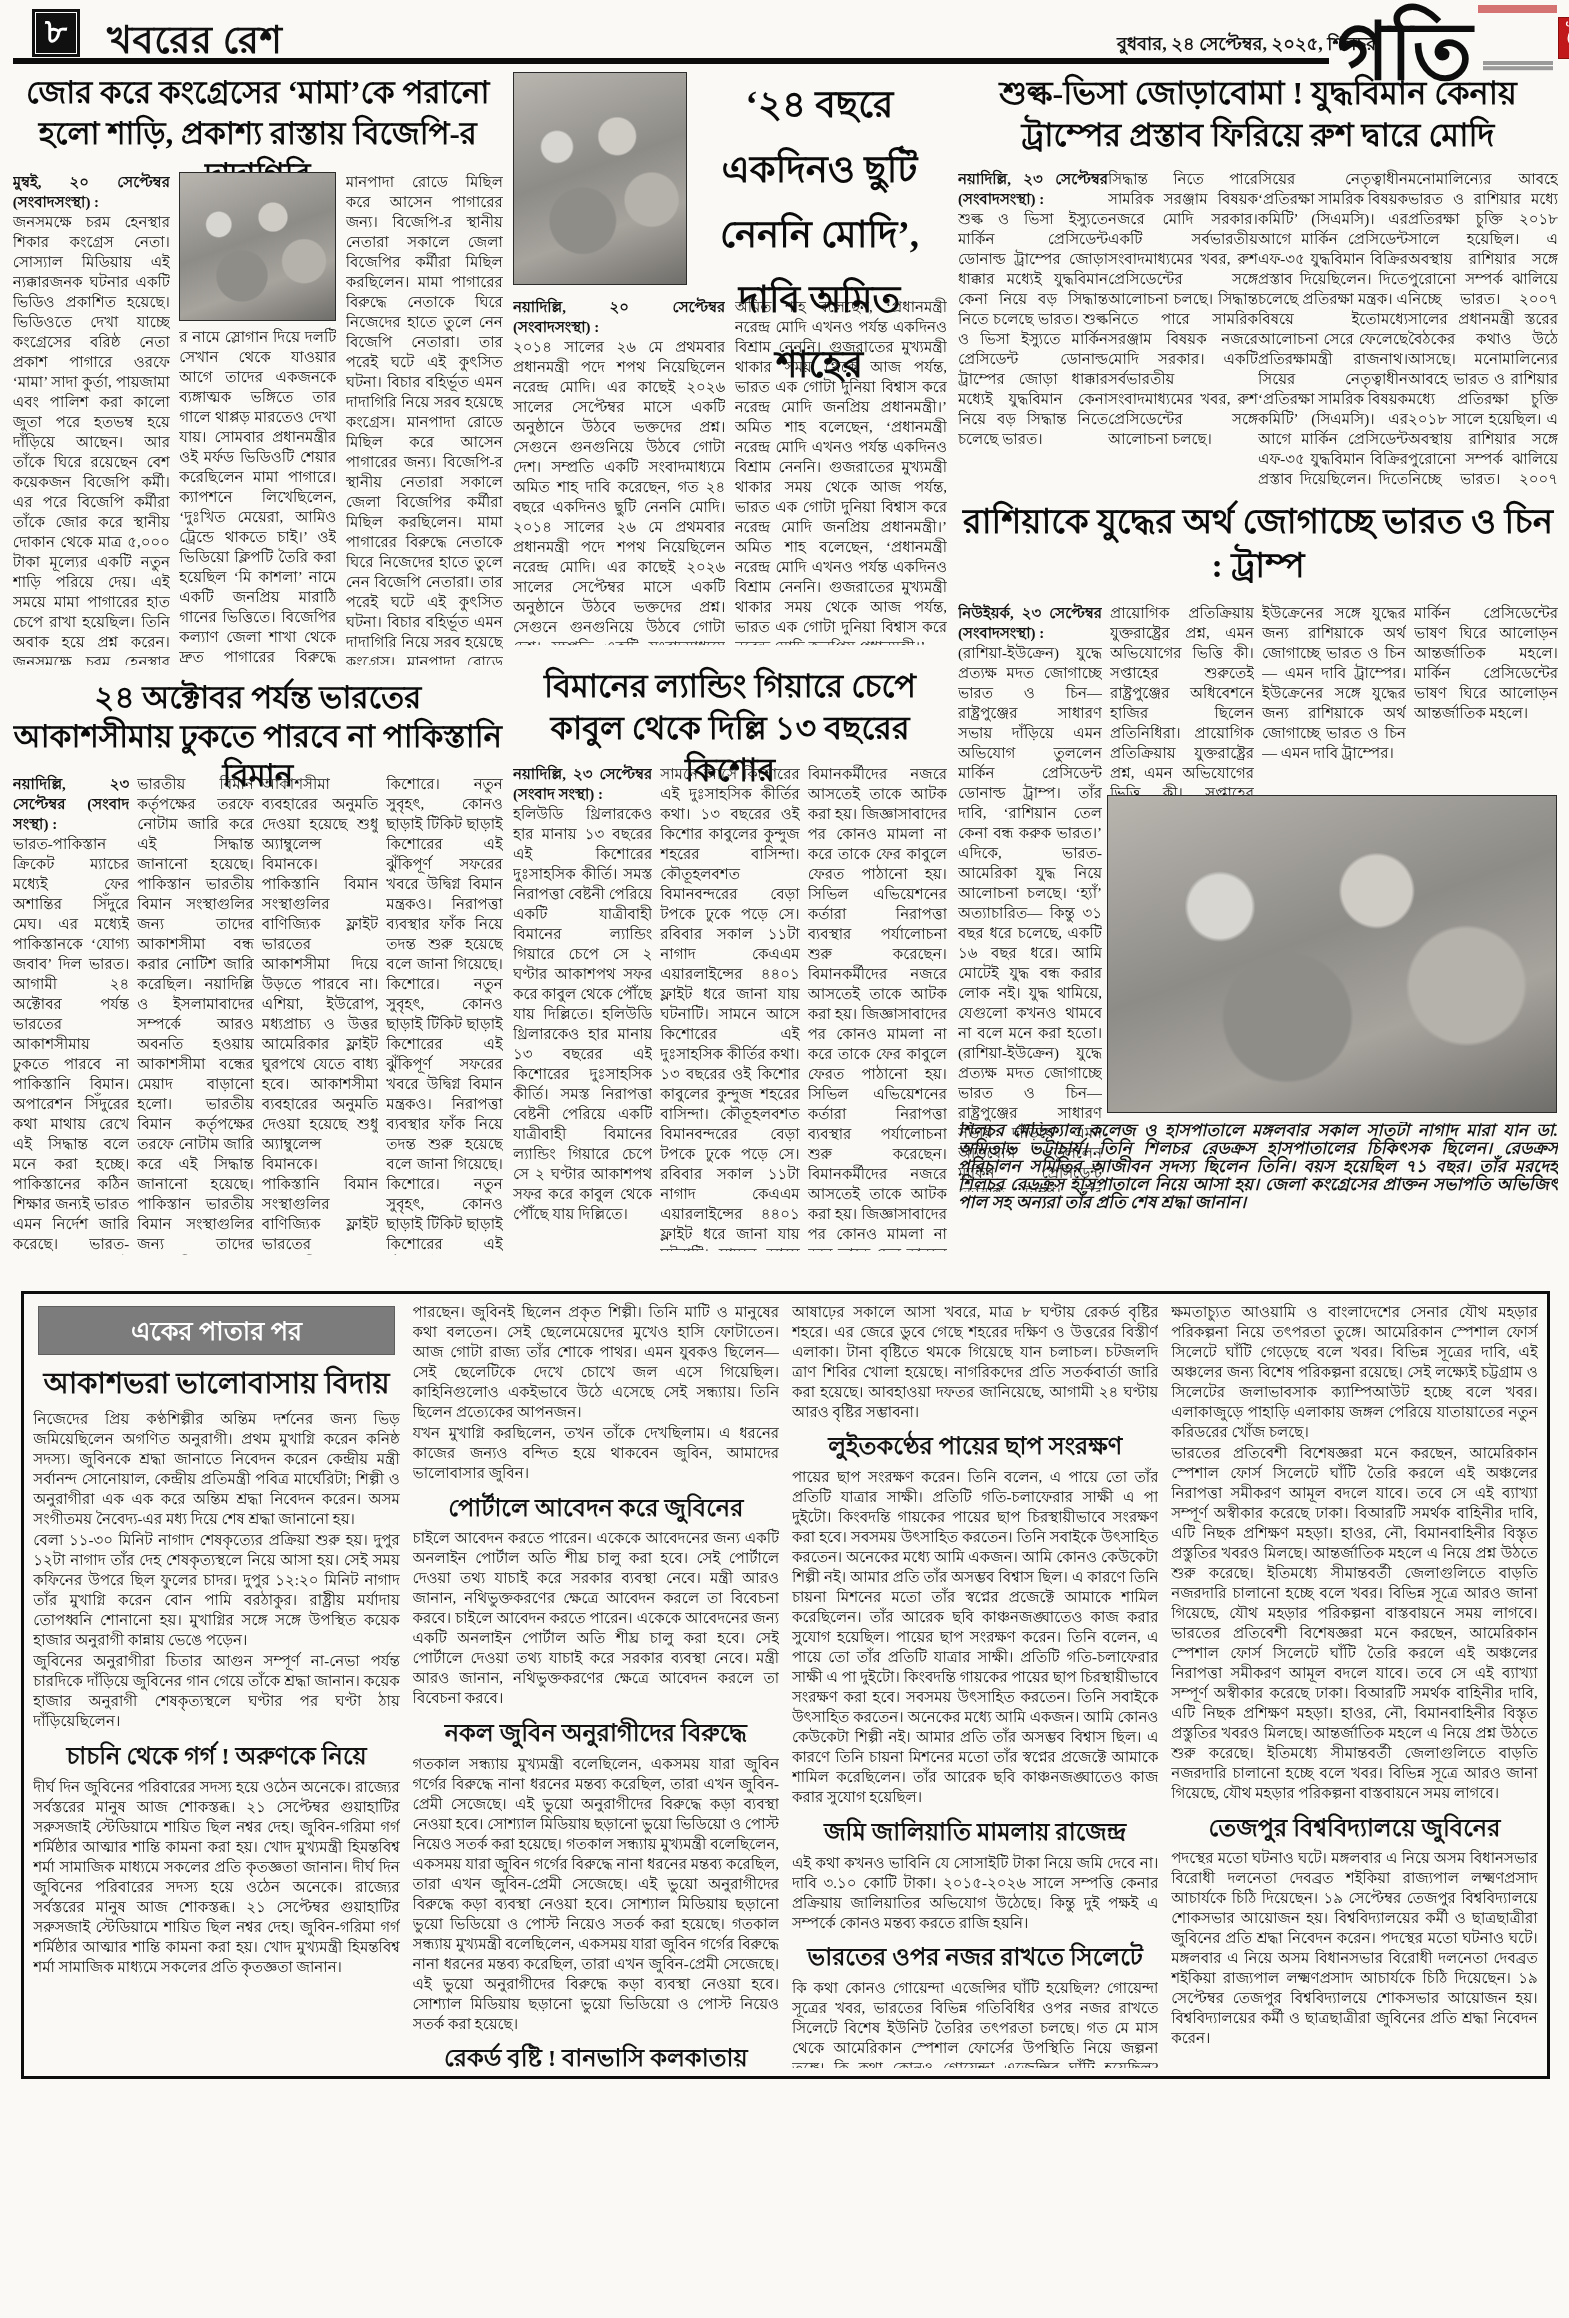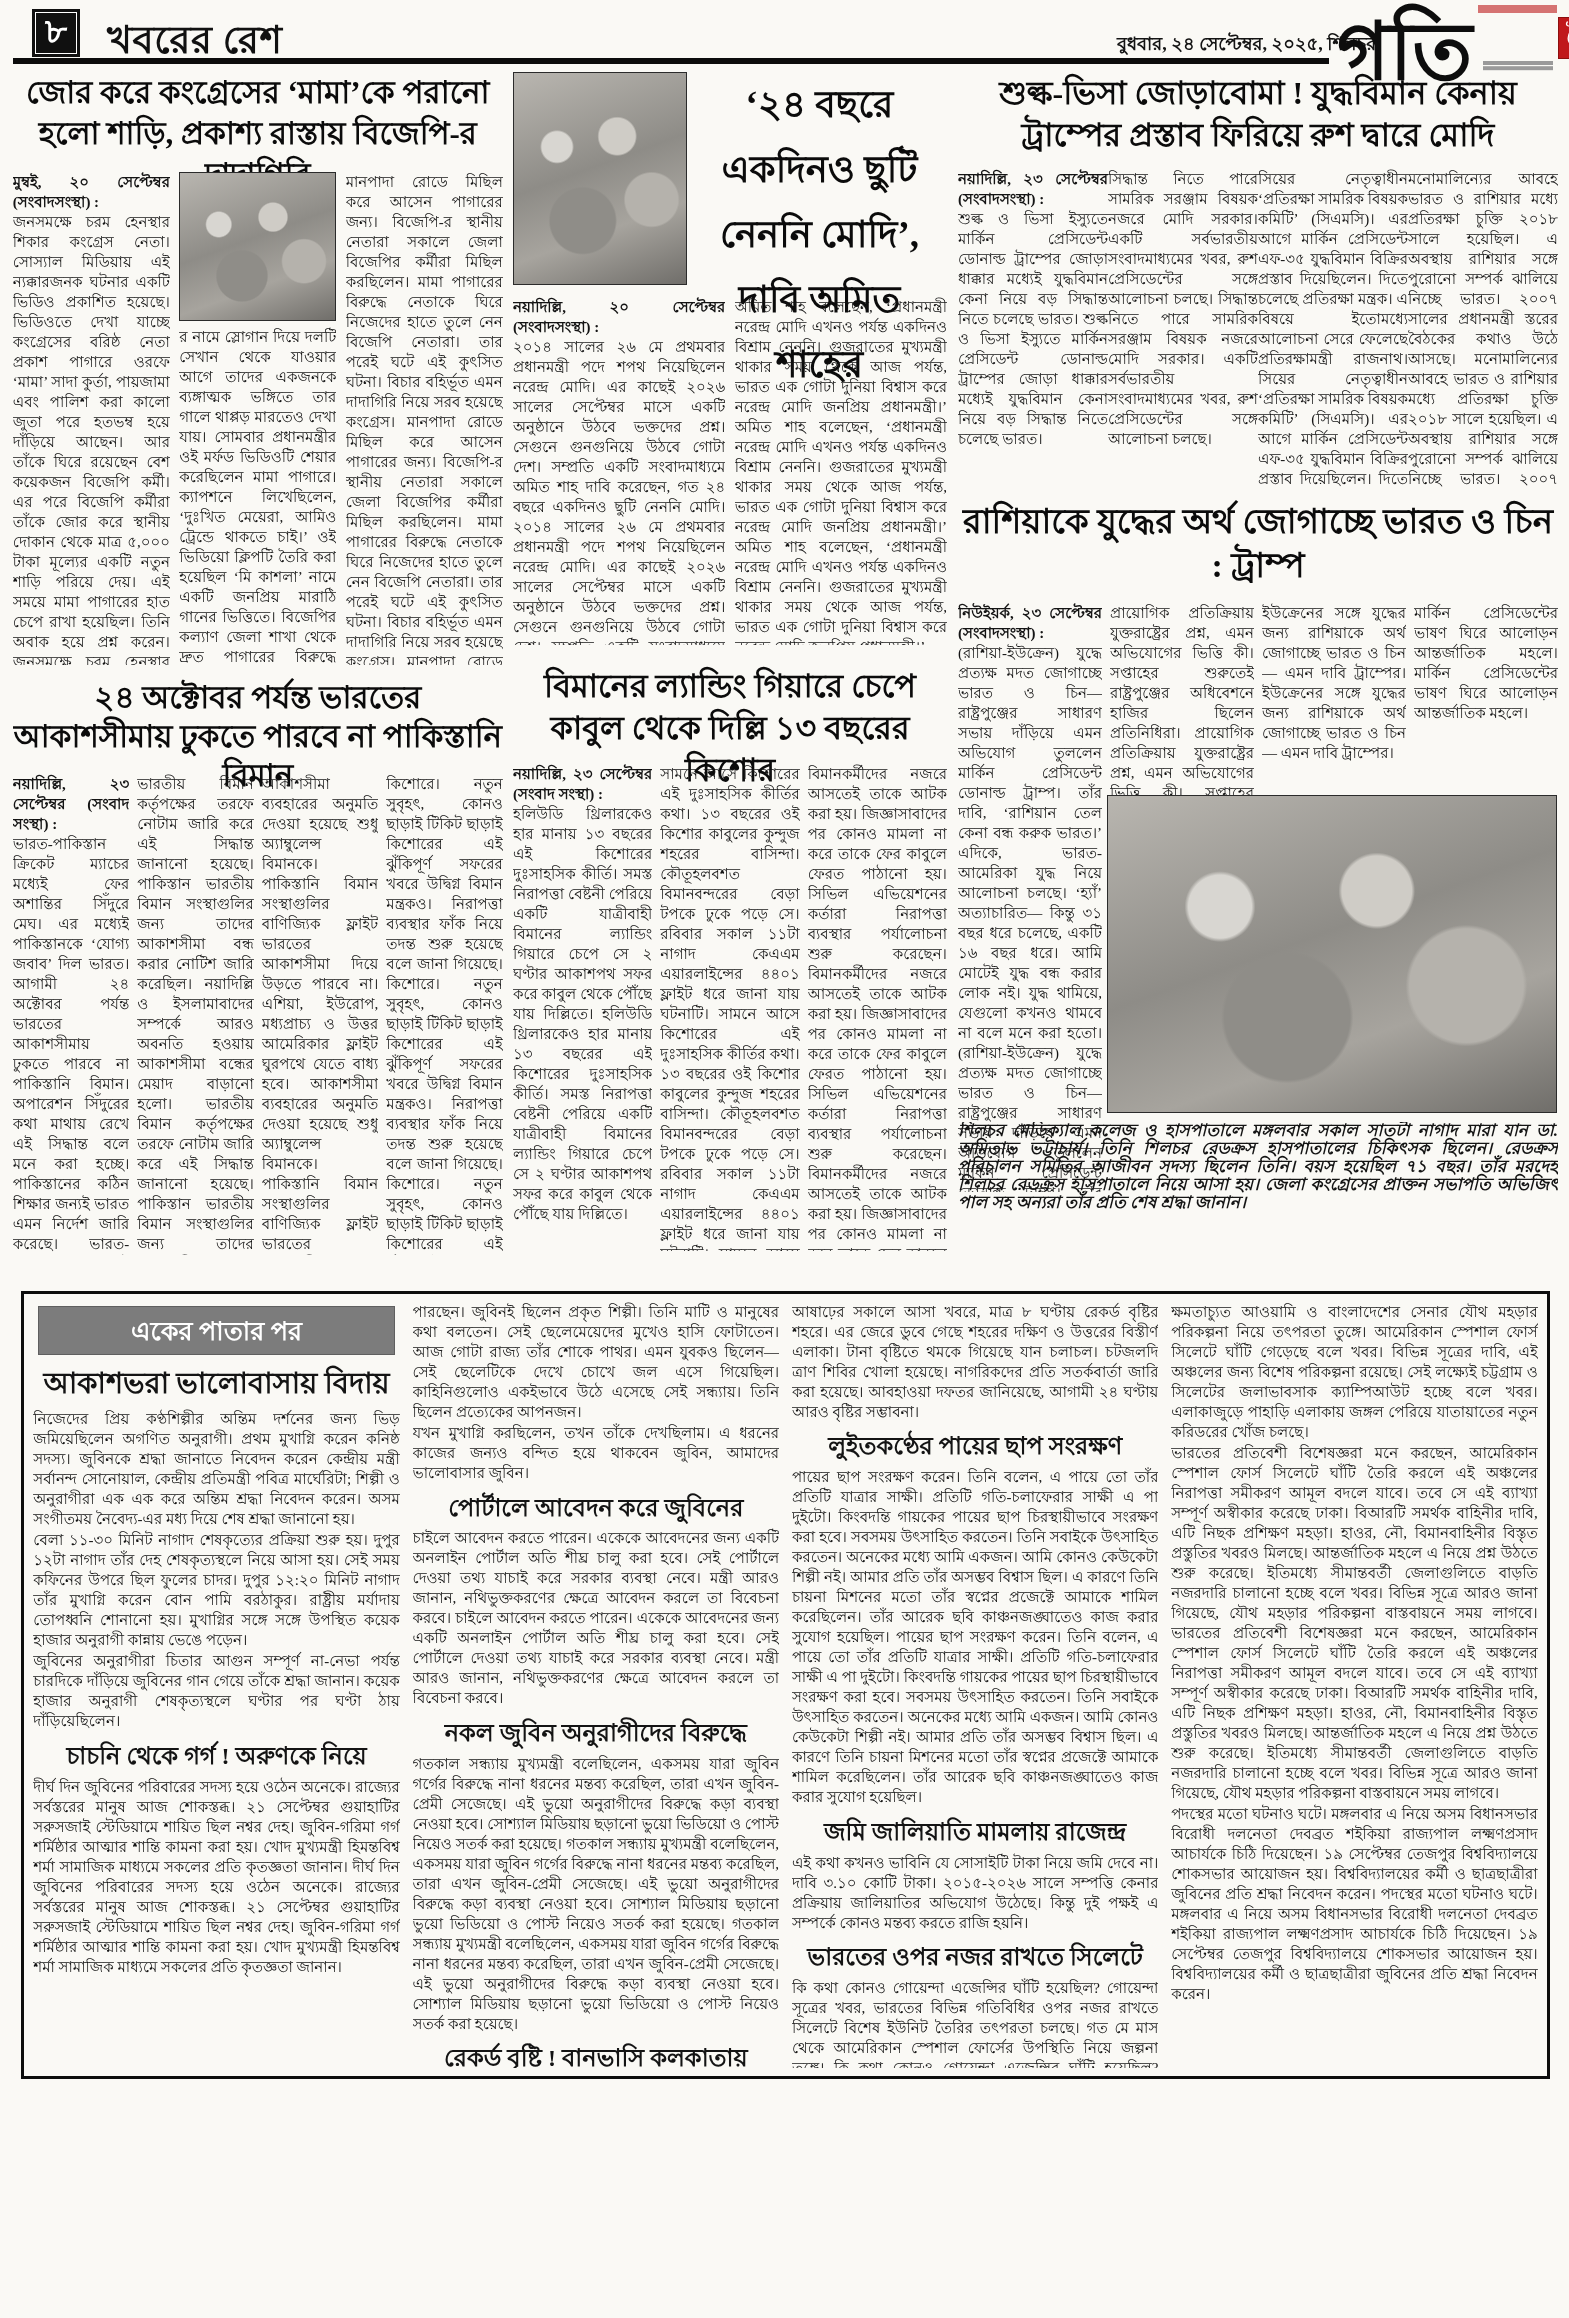--- a/index.html
+++ b/index.html
@@ -245,19 +245,20 @@
           <div class="blk blk-subhead">লুইতকণ্ঠের পায়ের ছাপ সংরক্ষণ</div>
           <div class="blk blk-text">পায়ের ছাপ সংরক্ষণ করেন। তিনি বলেন, এ পায়ে তো তাঁর প্রতিটি যাত্রার সাক্ষী। প্রতিটি গতি-চলাফেরার সাক্ষী এ পা দুইটো। কিংবদন্তি গায়কের পায়ের ছাপ চিরস্থায়ীভাবে সংরক্ষণ করা হবে। সবসময় উৎসাহিত করতেন। তিনি সবাইকে উৎসাহিত করতেন। অনেকের মধ্যে আমি একজন। আমি কোনও কেউকেটা শিল্পী নই। আমার প্রতি তাঁর অসম্ভব বিশ্বাস ছিল। এ কারণে তিনি চায়না মিশনের মতো তাঁর স্বপ্নের প্রজেক্টে আমাকে শামিল করেছিলেন। তাঁর আরেক ছবি কাঞ্চনজঙ্ঘাতেও কাজ করার সুযোগ হয়েছিল। পায়ের ছাপ সংরক্ষণ করেন। তিনি বলেন, এ পায়ে তো তাঁর প্রতিটি যাত্রার সাক্ষী। প্রতিটি গতি-চলাফেরার সাক্ষী এ পা দুইটো। কিংবদন্তি গায়কের পায়ের ছাপ চিরস্থায়ীভাবে সংরক্ষণ করা হবে। সবসময় উৎসাহিত করতেন। তিনি সবাইকে উৎসাহিত করতেন। অনেকের মধ্যে আমি একজন। আমি কোনও কেউকেটা শিল্পী নই। আমার প্রতি তাঁর অসম্ভব বিশ্বাস ছিল। এ কারণে তিনি চায়না মিশনের মতো তাঁর স্বপ্নের প্রজেক্টে আমাকে শামিল করেছিলেন। তাঁর আরেক ছবি কাঞ্চনজঙ্ঘাতেও কাজ করার সুযোগ হয়েছিল। </div>
           <div class="blk blk-subhead">জমি জালিয়াতি মামলায় রাজেন্দ্র</div>
           <div class="blk blk-text">এই কথা কখনও ভাবিনি যে সোসাইটি টাকা নিয়ে জমি দেবে না। দাবি ৩.১০ কোটি টাকা। ২০১৫-২০২৬ সালে সম্পত্তি কেনার প্রক্রিয়ায় জালিয়াতির অভিযোগ উঠেছে। কিন্তু দুই পক্ষই এ সম্পর্কে কোনও মন্তব্য করতে রাজি হয়নি।</div>
           <div class="blk blk-subhead">ভারতের ওপর নজর রাখতে সিলেটে</div>
           <div class="blk blk-text">কি কথা কোনও গোয়েন্দা এজেন্সির ঘাঁটি হয়েছিল? গোয়েন্দা সূত্রের খবর, ভারতের বিভিন্ন গতিবিধির ওপর নজর রাখতে সিলেটে বিশেষ ইউনিট তৈরির তৎপরতা চলছে। গত মে মাস থেকে আমেরিকান স্পেশাল ফোর্সের উপস্থিতি নিয়ে জল্পনা তুঙ্গে। কি কথা কোনও গোয়েন্দা এজেন্সির ঘাঁটি হয়েছিল? গোয়েন্দা সূত্রের খবর, ভারতের বিভিন্ন গতিবিধির ওপর নজর রাখতে সিলেটে বিশেষ ইউনিট তৈরির তৎপরতা চলছে। গত মে মাস থেকে আমেরিকান স্পেশাল ফোর্সের উপস্থিতি নিয়ে জল্পনা তুঙ্গে। </div>
         </div>
       <div class="col">
           <div class="blk blk-text">ক্ষমতাচ্যুত আওয়ামি ও বাংলাদেশের সেনার যৌথ মহড়ার পরিকল্পনা নিয়ে তৎপরতা তুঙ্গে। আমেরিকান স্পেশাল ফোর্স সিলেটে ঘাঁটি গেড়েছে বলে খবর। বিভিন্ন সূত্রের দাবি, এই অঞ্চলের জন্য বিশেষ পরিকল্পনা রয়েছে। সেই লক্ষ্যেই চট্টগ্রাম ও সিলেটের জলাভাবসাক ক্যাম্পিআউট হচ্ছে বলে খবর। এলাকাজুড়ে পাহাড়ি এলাকায় জঙ্গল পেরিয়ে যাতায়াতের নতুন করিডরের খোঁজ চলছে।</div>
           <div class="blk blk-text">ভারতের প্রতিবেশী বিশেষজ্ঞরা মনে করছেন, আমেরিকান স্পেশাল ফোর্স সিলেটে ঘাঁটি তৈরি করলে এই অঞ্চলের নিরাপত্তা সমীকরণ আমূল বদলে যাবে। তবে সে এই ব্যাখ্যা সম্পূর্ণ অস্বীকার করেছে ঢাকা। বিআরটি সমর্থক বাহিনীর দাবি, এটি নিছক প্রশিক্ষণ মহড়া। হাওর, নৌ, বিমানবাহিনীর বিস্তৃত প্রস্তুতির খবরও মিলছে। আন্তর্জাতিক মহলে এ নিয়ে প্রশ্ন উঠতে শুরু করেছে। ইতিমধ্যে সীমান্তবর্তী জেলাগুলিতে বাড়তি নজরদারি চালানো হচ্ছে বলে খবর। বিভিন্ন সূত্রে আরও জানা গিয়েছে, যৌথ মহড়ার পরিকল্পনা বাস্তবায়নে সময় লাগবে। ভারতের প্রতিবেশী বিশেষজ্ঞরা মনে করছেন, আমেরিকান স্পেশাল ফোর্স সিলেটে ঘাঁটি তৈরি করলে এই অঞ্চলের নিরাপত্তা সমীকরণ আমূল বদলে যাবে। তবে সে এই ব্যাখ্যা সম্পূর্ণ অস্বীকার করেছে ঢাকা। বিআরটি সমর্থক বাহিনীর দাবি, এটি নিছক প্রশিক্ষণ মহড়া। হাওর, নৌ, বিমানবাহিনীর বিস্তৃত প্রস্তুতির খবরও মিলছে। আন্তর্জাতিক মহলে এ নিয়ে প্রশ্ন উঠতে শুরু করেছে। ইতিমধ্যে সীমান্তবর্তী জেলাগুলিতে বাড়তি নজরদারি চালানো হচ্ছে বলে খবর। বিভিন্ন সূত্রে আরও জানা গিয়েছে, যৌথ মহড়ার পরিকল্পনা বাস্তবায়নে সময় লাগবে। </div>
+          <div class="blk blk-subhead">তেজপুর বিশ্ববিদ্যালয়ে জুবিনের</div>
           <div class="blk blk-text">পদস্থের মতো ঘটনাও ঘটে। মঙ্গলবার এ নিয়ে অসম বিধানসভার বিরোধী দলনেতা দেবব্রত শইকিয়া রাজ্যপাল লক্ষ্মণপ্রসাদ আচার্যকে চিঠি দিয়েছেন। ১৯ সেপ্টেম্বর তেজপুর বিশ্ববিদ্যালয়ে শোকসভার আয়োজন হয়। বিশ্ববিদ্যালয়ের কর্মী ও ছাত্রছাত্রীরা জুবিনের প্রতি শ্রদ্ধা নিবেদন করেন। পদস্থের মতো ঘটনাও ঘটে। মঙ্গলবার এ নিয়ে অসম বিধানসভার বিরোধী দলনেতা দেবব্রত শইকিয়া রাজ্যপাল লক্ষ্মণপ্রসাদ আচার্যকে চিঠি দিয়েছেন। ১৯ সেপ্টেম্বর তেজপুর বিশ্ববিদ্যালয়ে শোকসভার আয়োজন হয়। বিশ্ববিদ্যালয়ের কর্মী ও ছাত্রছাত্রীরা জুবিনের প্রতি শ্রদ্ধা নিবেদন করেন। </div>
         </div>
     </div>
   </section>
 
 </div>
 
 
 </body></html>

